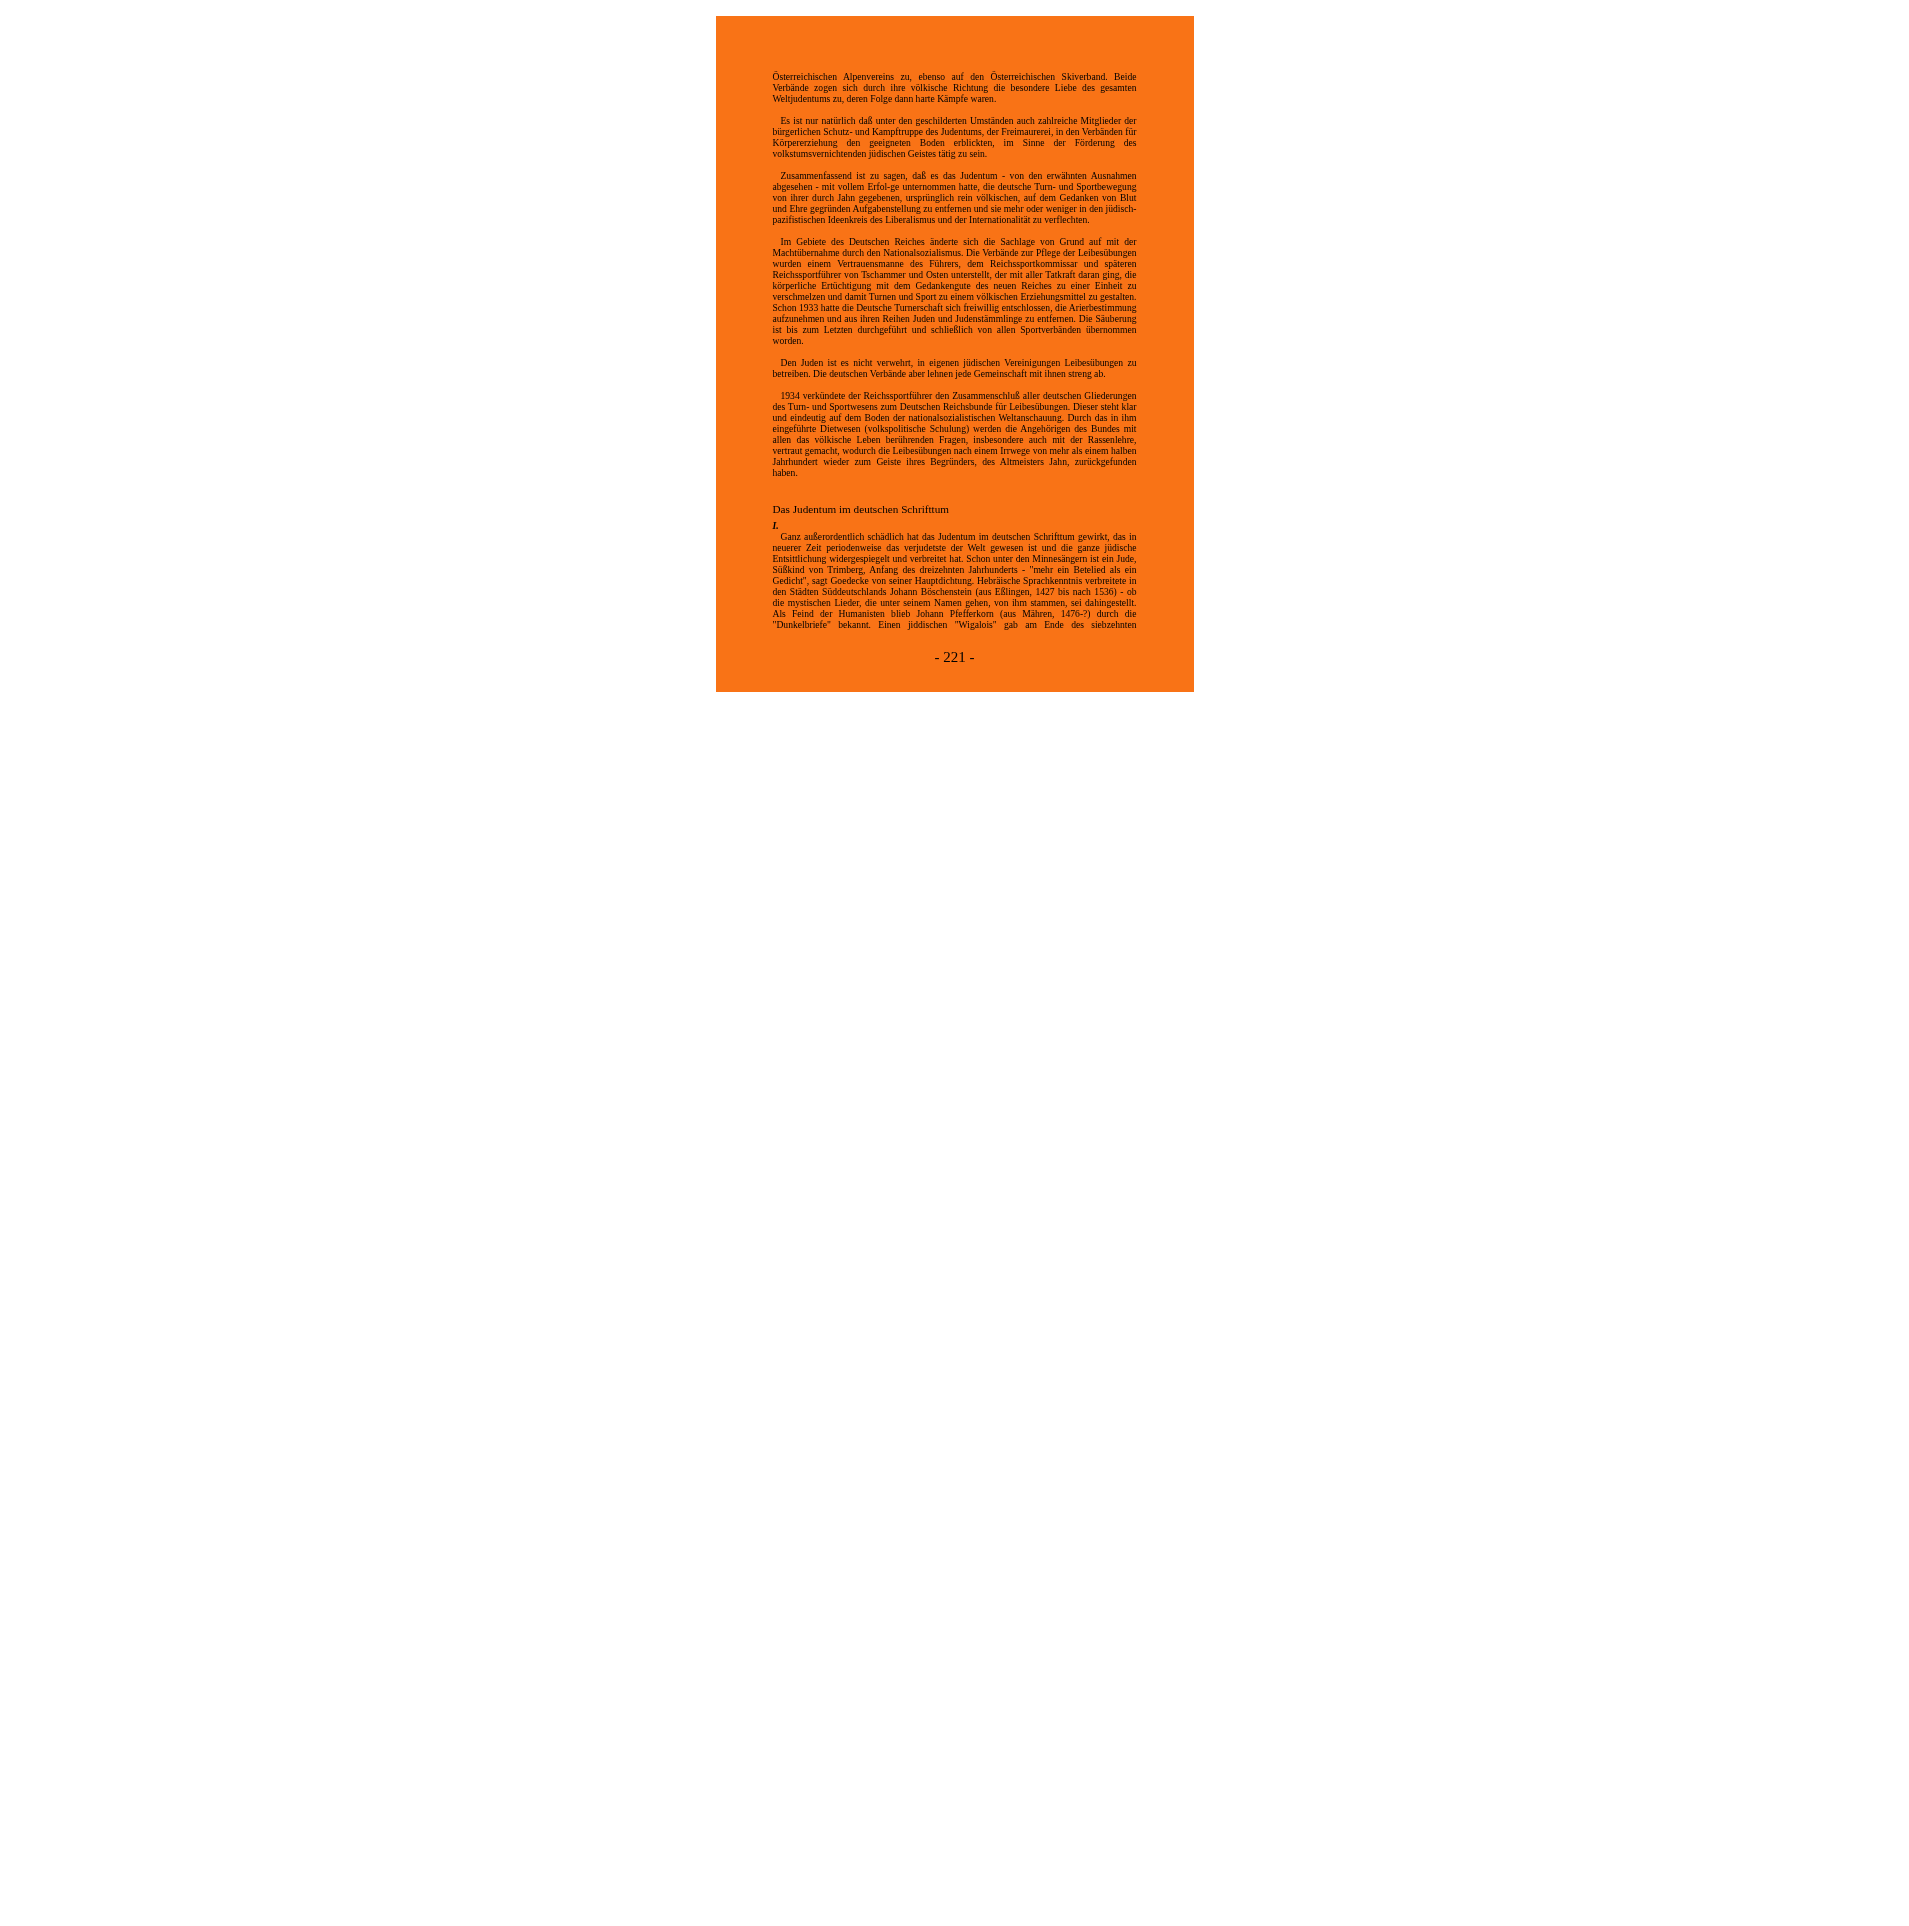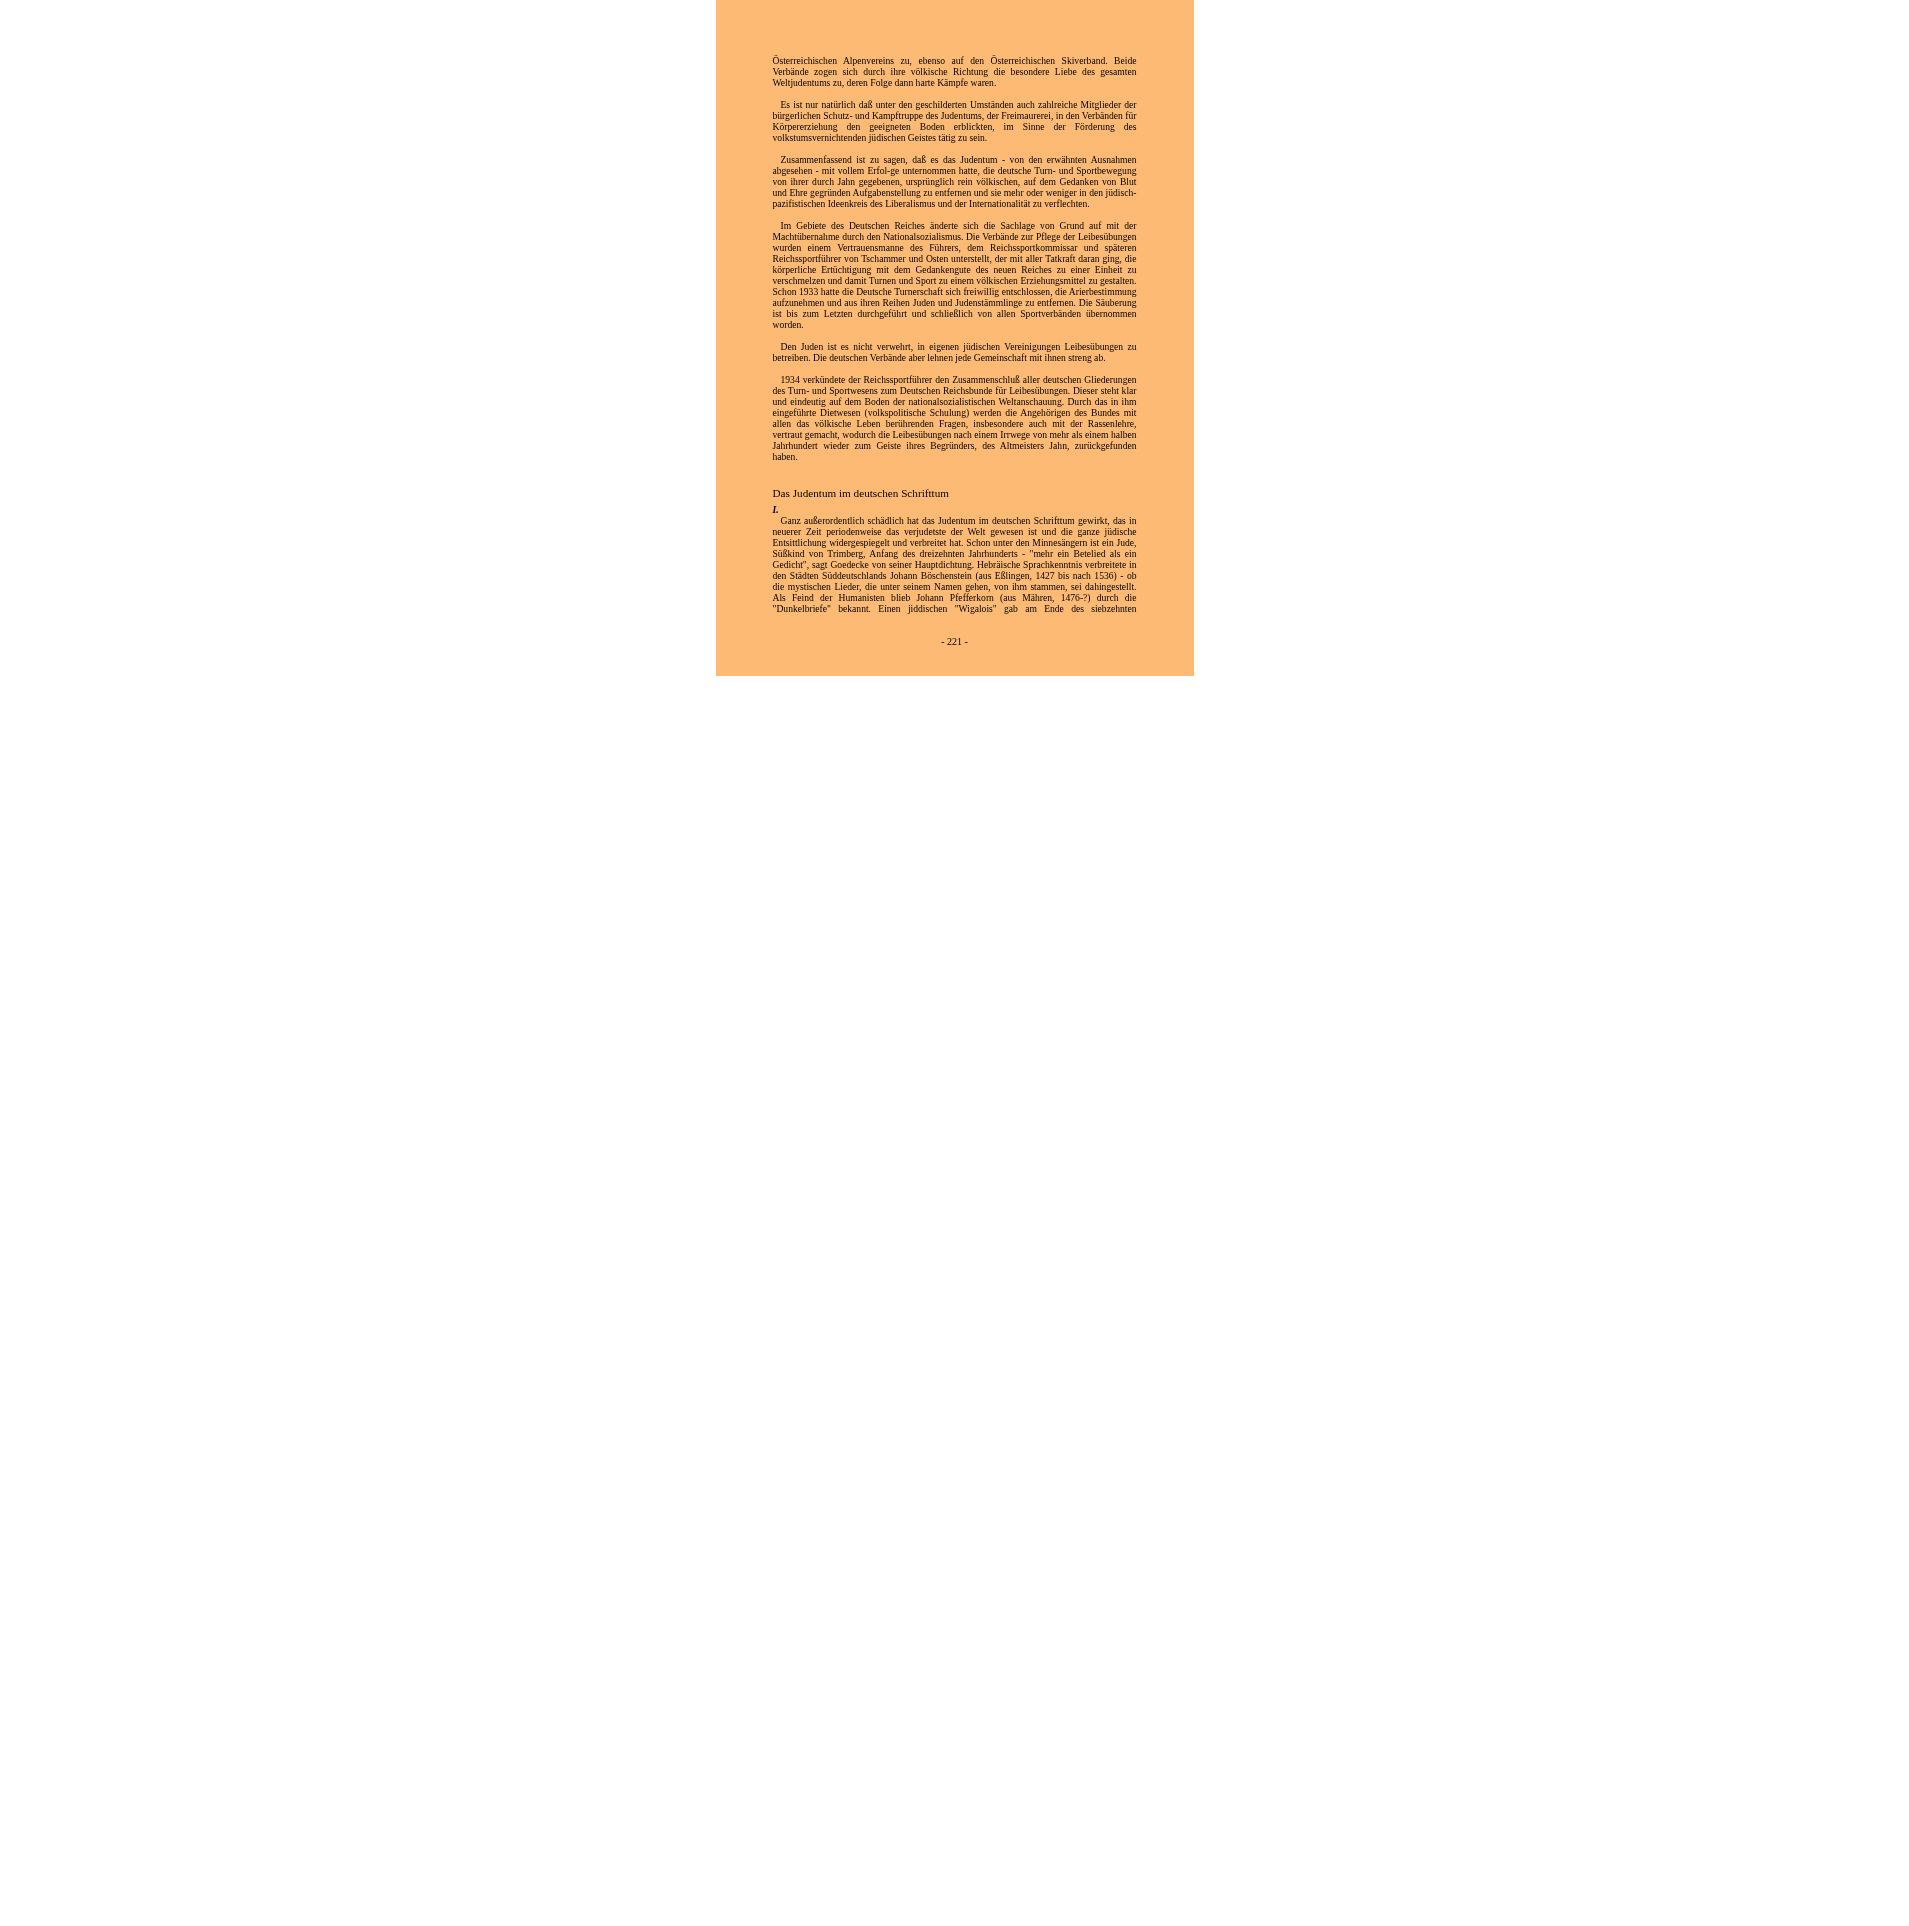--- a/index.html
+++ b/index.html
@@ -4,22 +4,22 @@
 <style>
   html, body {
     margin: 0;
     padding: 0;
     background: #ffffff;
   }
   .page {
     position: relative;
     width: 478px;
     height: 676px;
-    margin: 0 auto;
-    background: #fdba74;
+    margin: 16px auto;
+    background: #f97316;
     box-sizing: border-box;
     padding: 55px 57px 0 57px;
     overflow: hidden;
   }
   .body-text {
     font-family: "Liberation Serif", serif;
     font-size: 9.6px;
     line-height: 11px;
     color: #000000;
     text-align: justify;
@@ -56,21 +56,21 @@
     text-align: left;
     text-indent: 0 !important;
   }
   .page-footer {
     position: absolute;
     left: 0;
     right: 0;
     top: 636px;
     text-align: center;
     font-family: "Liberation Serif", serif;
-    font-size: 10px;
+    font-size: 15px;
     line-height: 11px;
     color: #000000;
   }
 </style>
 </head>
 <body>
 
 <div class="page">
   <div class="body-text">
     <p>Österreichischen Alpenvereins zu, ebenso auf den Österreichischen Skiverband. Beide Verbände zogen sich durch ihre völkische Richtung die besondere Liebe des gesamten Weltjudentums zu, deren Folge dann harte Kämpfe waren.</p>

